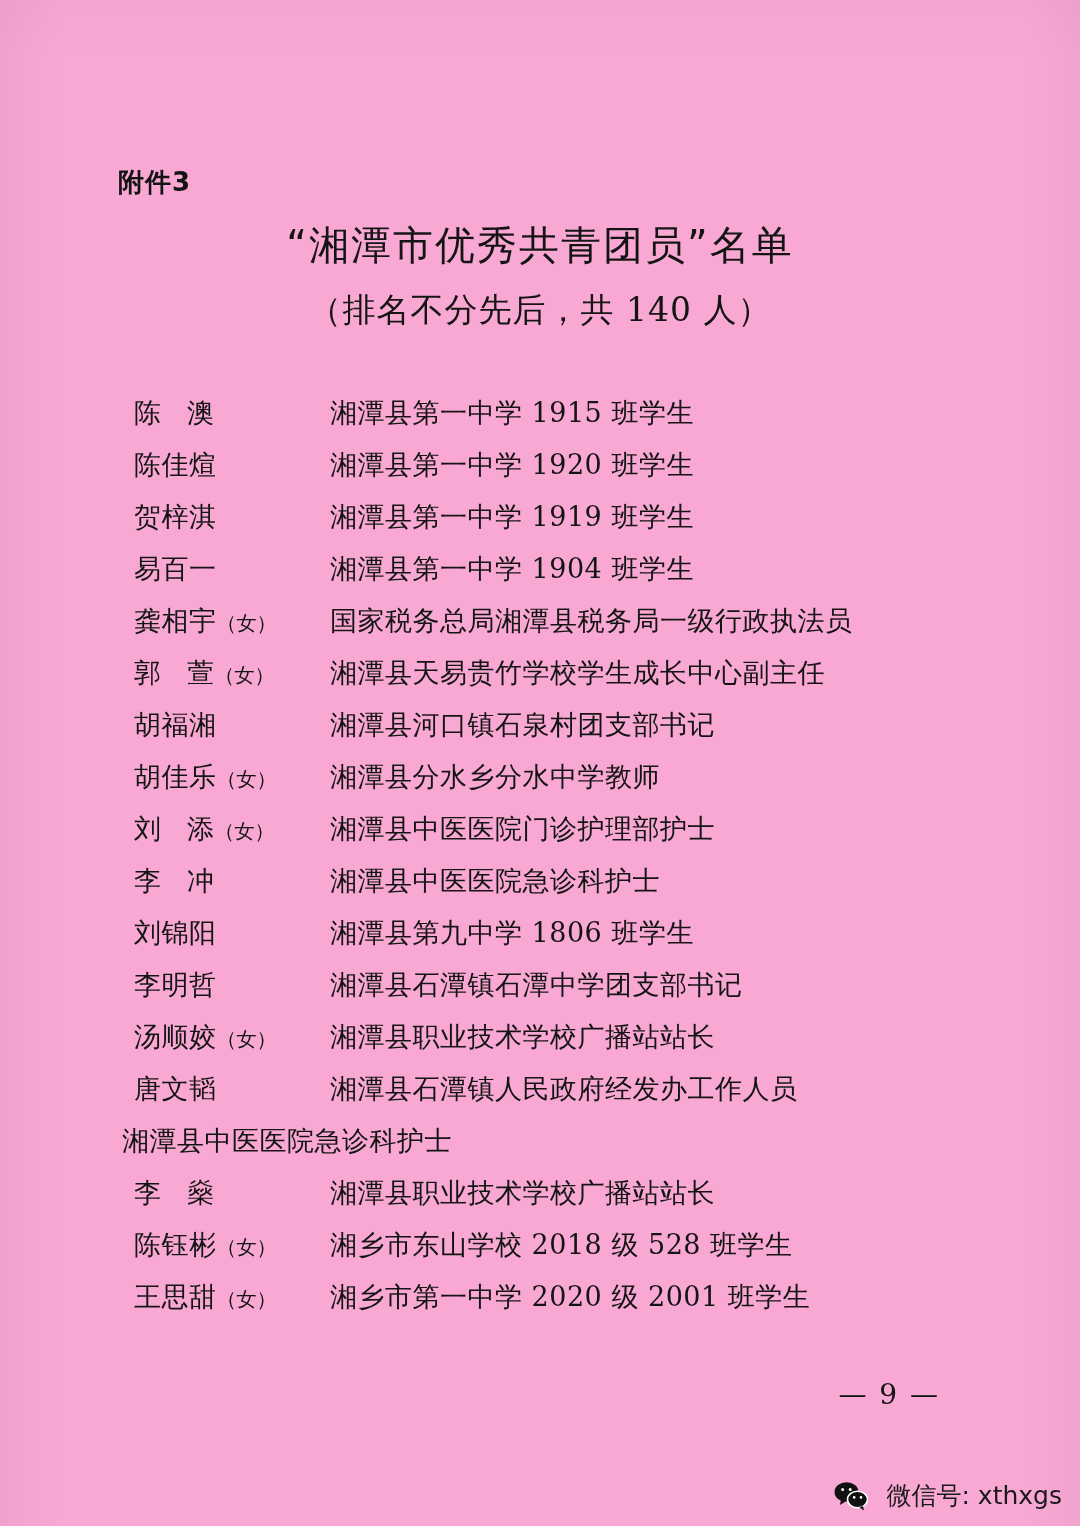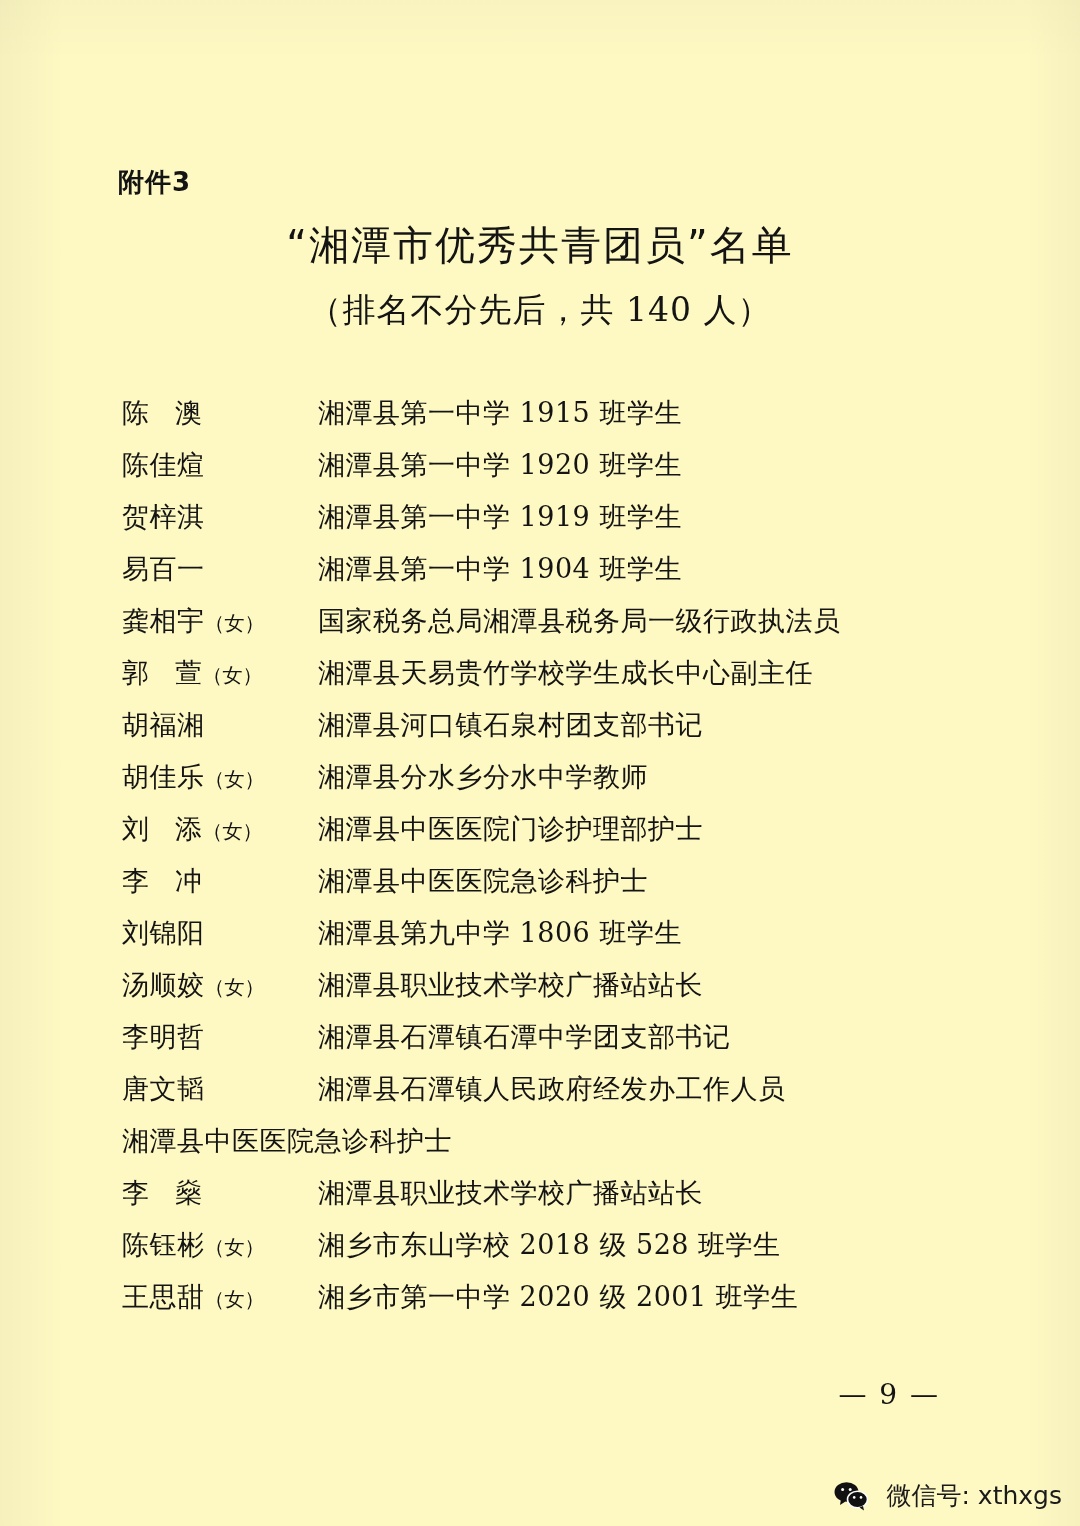--- a/index.html
+++ b/index.html
@@ -11,21 +11,21 @@
     width: 1080px;
     height: 1526px;
     position: relative;
     font-family: "DejaVu Serif", "Liberation Serif", serif;
     color: #141414;
     overflow: hidden;
   }
   .page {
     position: absolute;
     inset: 0;
-    background: #fef9c3;
+    background: #f9a8d4;
   }
   
   .page::before {
     content: "";
     position: absolute;
     inset: 0;
     pointer-events: none;
     background:
       linear-gradient(to right, rgba(0,0,0,0.035), rgba(0,0,0,0) 6%),
       linear-gradient(to left, rgba(0,0,0,0.03), rgba(0,0,0,0) 5%),
@@ -72,20 +72,21 @@
     align-items: baseline;
     height: 52px;
     font-size: 27px;
     letter-spacing: 0.5px;
   }
   .row-name {
     width: 196px;
     flex: 0 0 196px;
     white-space: nowrap;
     font-family: "DejaVu Serif", "Liberation Serif", serif;
+    margin-left: 12px;
   }
   .row-name .nm {
     display: inline-block;
   }
   .row-name .nm.spaced {
     letter-spacing: 26px;
   }
   .row-name .suffix {
     font-size: 20px;
     letter-spacing: 0;
@@ -168,26 +169,26 @@
       </div>
       <div class="list-row">
         <div class="row-name"><span class="nm spaced">李</span><span class="nm">冲</span></div>
         <div class="row-desc">湘潭县中医医院急诊科护士</div>
       </div>
       <div class="list-row">
         <div class="row-name"><span class="nm">刘锦阳</span></div>
         <div class="row-desc">湘潭县第九中学 1806 班学生</div>
       </div>
       <div class="list-row">
+        <div class="row-name"><span class="nm">李明哲</span></div>
+        <div class="row-desc">湘潭县石潭镇石潭中学团支部书记</div>
+      </div>
+      <div class="list-row">
         <div class="row-name"><span class="nm">汤顺姣</span><span class="suffix">（女）</span></div>
         <div class="row-desc">湘潭县职业技术学校广播站站长</div>
-      </div>
-      <div class="list-row">
-        <div class="row-name"><span class="nm">李明哲</span></div>
-        <div class="row-desc">湘潭县石潭镇石潭中学团支部书记</div>
       </div>
       <div class="list-row">
         <div class="row-name"><span class="nm">唐文韬</span></div>
         <div class="row-desc">湘潭县石潭镇人民政府经发办工作人员</div>
       </div>
       <div class="list-row">
         <div class="row-desc">湘潭县中医医院急诊科护士</div>
       </div>
       <div class="list-row">
         <div class="row-name"><span class="nm spaced">李</span><span class="nm">燊</span></div>

